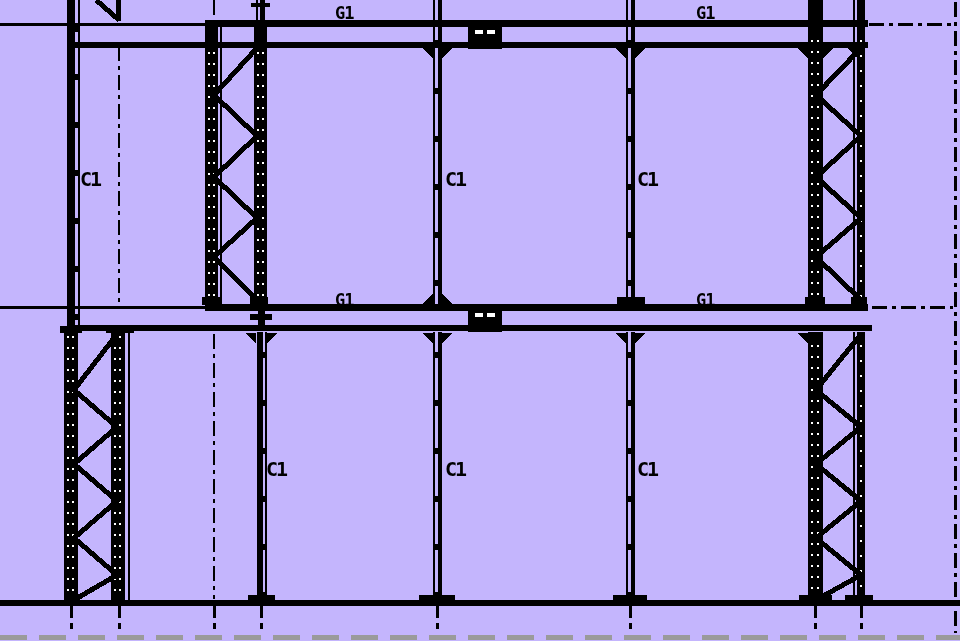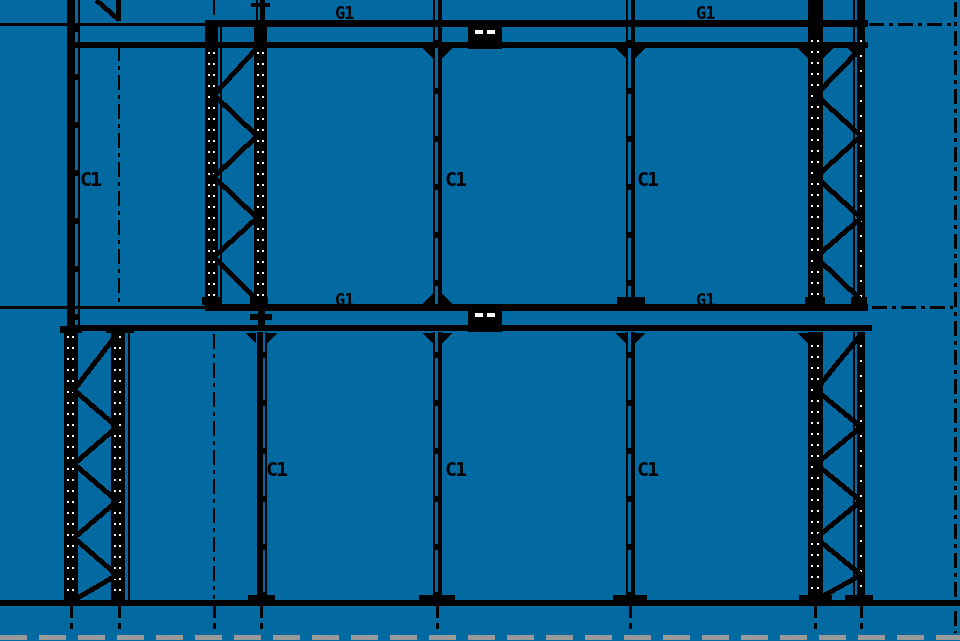--- a/index.html
+++ b/index.html
@@ -1,16 +1,16 @@
 <!DOCTYPE html>
 <html><head>
 <meta charset="utf-8">
 <style>
   html,body{margin:0;padding:0;background:#fff;}
-  #canvas{position:relative;width:960px;height:641px;background:#0369a1;overflow:hidden;}
+  #canvas{position:relative;width:960px;height:641px;background:#c4b5fd;overflow:hidden;}
   svg{display:block;}
   .b{fill:#000000;}
   .w{fill:#ffffff;}
   text{font-family:"DejaVu Sans Mono","Liberation Mono",monospace;font-weight:700;fill:#000000;}
   .g1{font-size:17px;letter-spacing:-1px;}
   .c1{font-size:20px;letter-spacing:-2px;}
   .dd{stroke:#000000;stroke-width:3;stroke-dasharray:15 5 4 5;fill:none;}
   .ddt{stroke:#000000;stroke-width:2.5;stroke-dasharray:15 5 4 5;fill:none;}
   .brace{stroke:#000000;stroke-width:5;fill:none;}
   .wd{stroke:#ffffff;stroke-width:2;stroke-dasharray:2 9;fill:none;}

